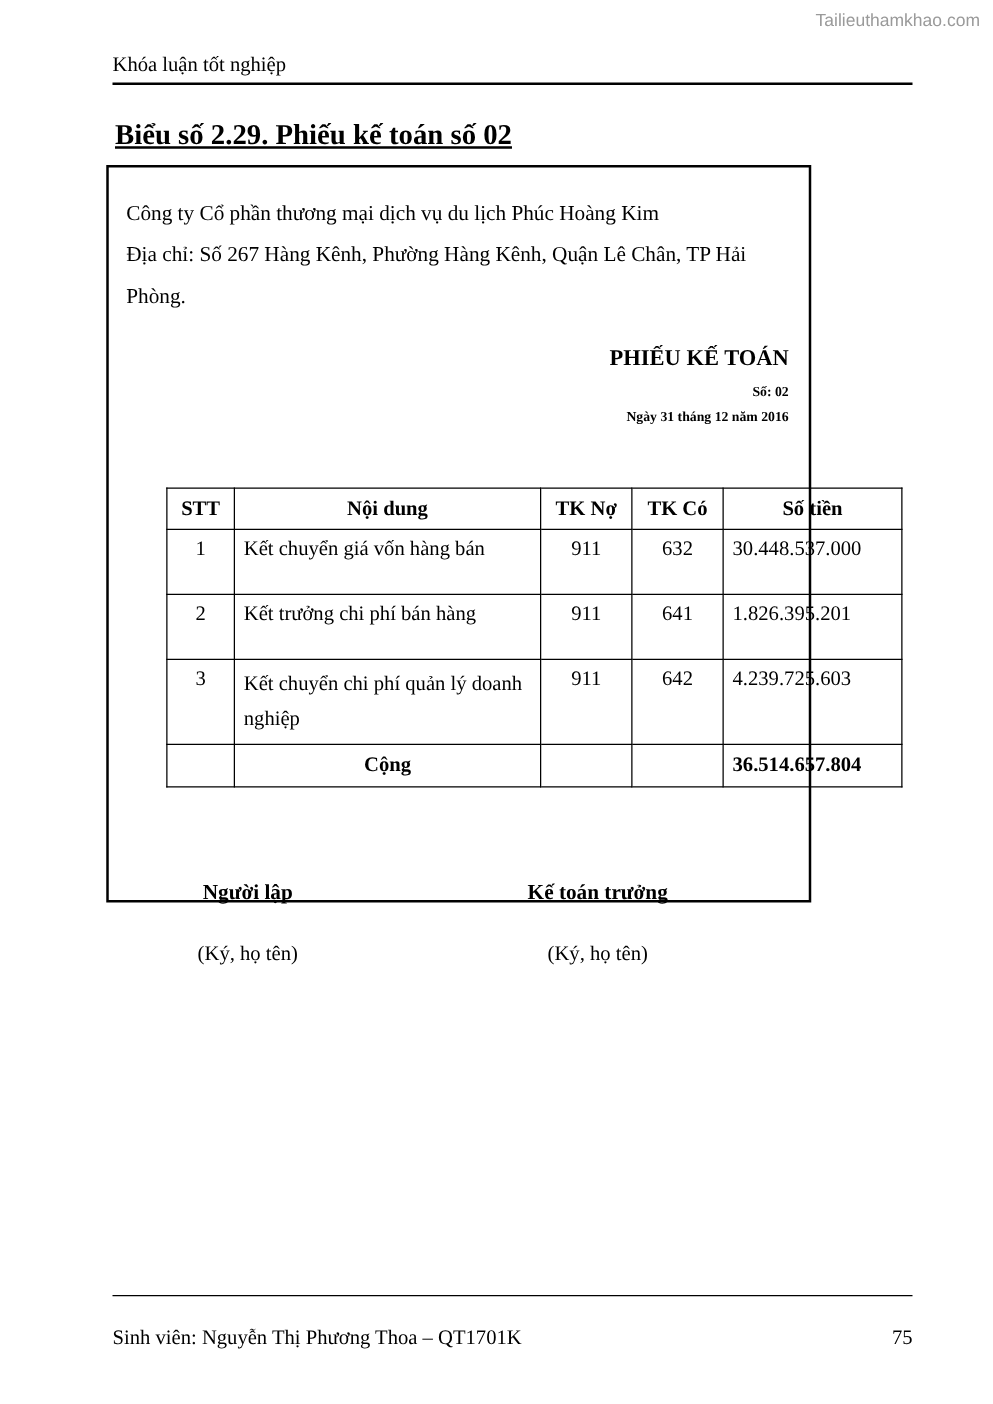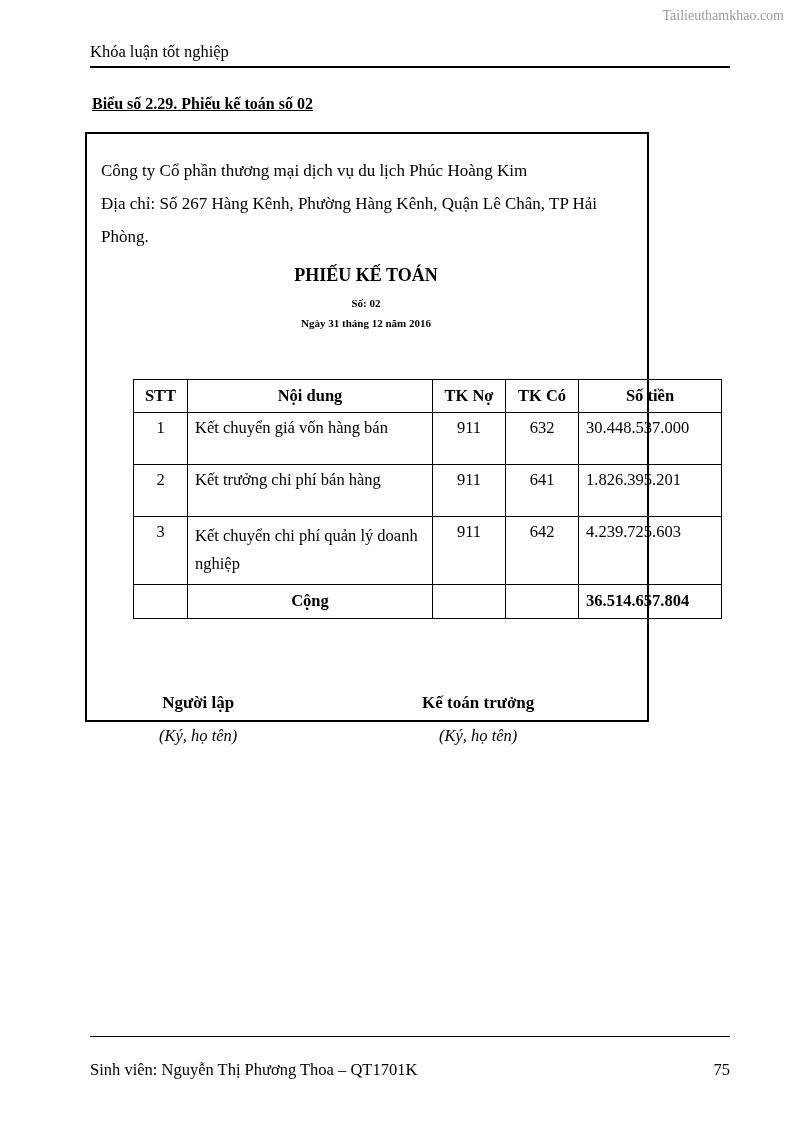--- a/index.html
+++ b/index.html
@@ -8,48 +8,48 @@
     width: 794px; height: 1123px;
     font-family: "Liberation Serif", "DejaVu Serif", serif;
     color: #000;
     position: relative;
     overflow: hidden;
   }
   .page { position: relative; width: 794px; height: 1123px; }
 
   .watermark {
     position: absolute; top: 8px; right: 10px;
-    font-family: Liberation Serif, serif;
+    font-family: Liberation Sans, sans-serif;
     font-size: 14px; color: #9a9a9a;
   }
 
   .page-header {
     position: absolute; top: 42px; left: 90px; right: 64px;
     display: flex; justify-content: space-between;
     font-size: 16.5px;
     border-bottom: 2px solid #000;
     padding-bottom: 4px;
   }
 
   .section-title {
     position: absolute; top: 95px; left: 92px;
-    font-size: 16px; font-weight: bold;
+    font-size: 23px; font-weight: bold;
     text-decoration: underline;
   }
 
   .voucher-box {
     position: absolute; top: 132px; left: 85px;
     width: 564px; height: 590px;
     border: 2px solid #000;
     padding: 20px 16px 0 14px;
   }
   .company-line, .address-line {
     font-size: 17px; line-height: 1.95;
   }
-  .centered-block { text-align: center; margin-top: 6px; }
+  .centered-block { text-align: right; margin-top: 17px; }
   .centered-block div { font-size: 11px; font-weight: bold; line-height: 1.85; }
   .voucher-title { font-size: 18px !important; }
 
   table.voucher-table {
     border-collapse: collapse;
     margin: 46px 0 0 32px;
     width: 588px;
     table-layout: fixed;
     font-size: 16.5px;
   }
@@ -77,21 +77,21 @@
   .nd-text { line-height: 1.7; }
 
   .signatures {
     margin-top: 74px;
     display: flex;
   }
   .sig-col { width: 50%; text-align: center; }
   .sig-col:first-child { width: 48%; padding-right: 60px; }
   .sig-col:last-child { width: 52%; padding-right: 30px; }
   .sig-title { font-size: 17px; font-weight: bold; }
-  .sig-note  { font-size: 16.5px; font-style: italic; margin-top: 13px; }
+  .sig-note  { font-size: 16.5px; margin-top: 29px; }
 
   .page-footer {
     position: absolute; top: 1036px; left: 90px; right: 64px;
     border-top: 1.5px solid #000;
     padding-top: 23px;
     display: flex; justify-content: space-between;
     font-size: 16.5px;
   }
 </style>
 </head>

